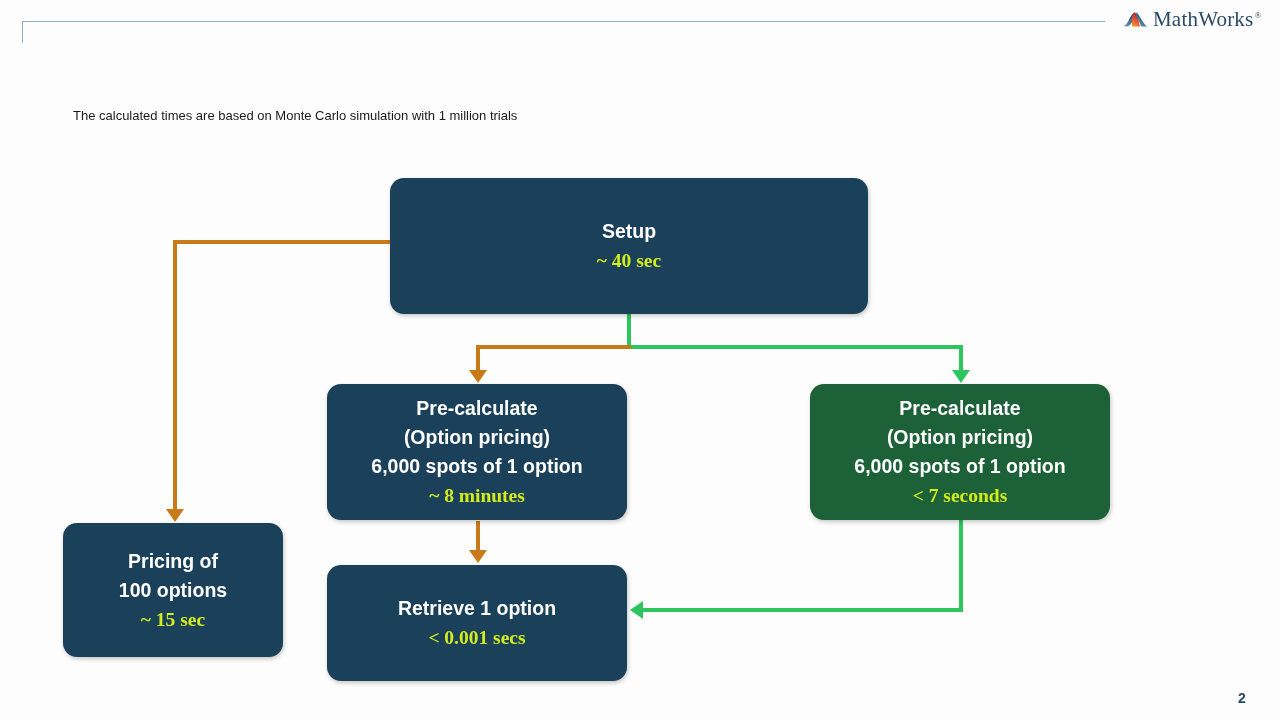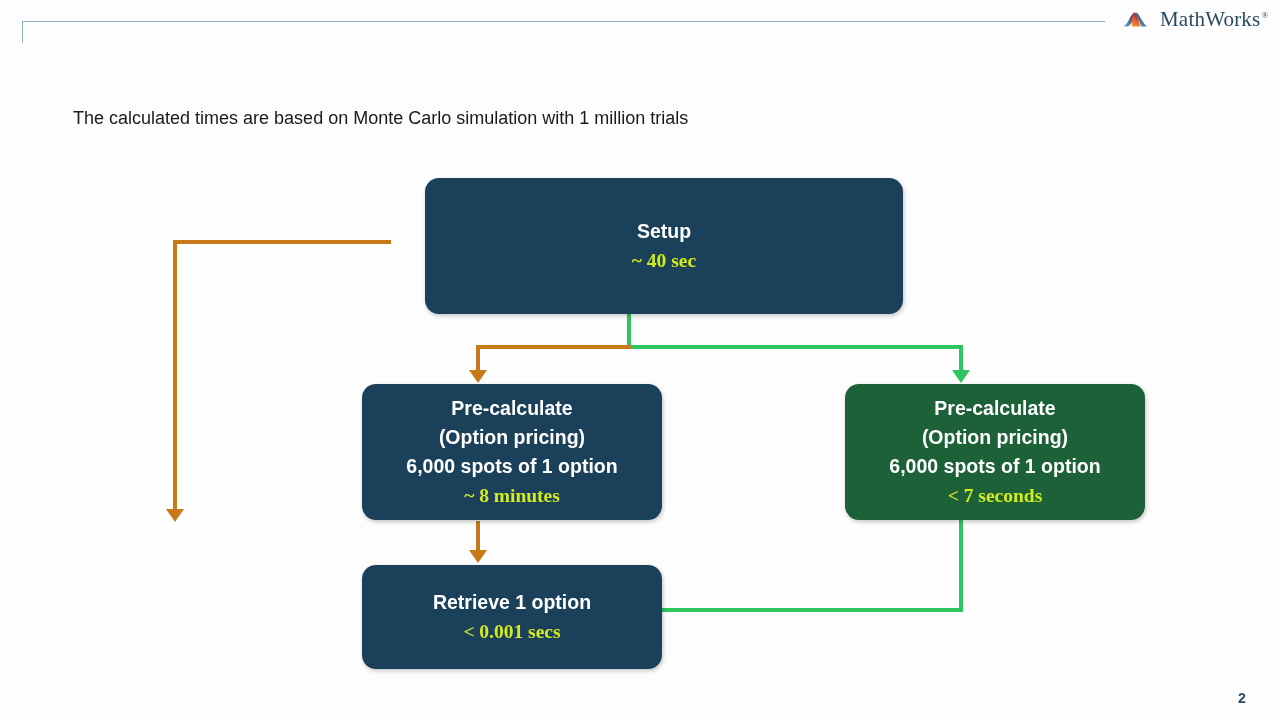--- a/index.html
+++ b/index.html
@@ -38,21 +38,21 @@
     background: #93aec2;
   }
 
   
   #logo {
     position: absolute;
     left: 1122px;
     top: 6px;
     display: flex;
     align-items: center;
-    gap: 12px;
+    gap: 5px;
   }
   #logo-mark {
     width: 26px;
     height: 26px;
     display: block;
   }
   #logo-text {
     font-family: "Liberation Serif", serif;
     font-size: 21px;
     letter-spacing: 0.2px;
@@ -75,56 +75,55 @@
     font-size: 33px;
     font-weight: bold;
     color: #2e6b94;
     letter-spacing: -0.2px;
     white-space: nowrap;
   }
   #page-subtitle {
     position: absolute;
     left: 73px;
     top: 108px;
-    font-size: 18px;
+    font-size: 13px;
     color: #1a1a1a;
     white-space: nowrap;
   }
 
   
   .node {
     position: absolute;
     border-radius: 14px;
     box-sizing: border-box;
     display: flex;
     flex-direction: column;
     align-items: center;
     justify-content: center;
     text-align: center;
     color: #ffffff;
     font-weight: bold;
     font-size: 19.5px;
     line-height: 29px;
     box-shadow: 1px 2px 4px rgba(0,0,0,0.22);
     padding: 0 8px;
-    margin-left: 35px;
   }
   .node.navy  { background: #1b4059; }
   .node.green { background: #1d6138; }
   .node .metric {
     color: #d2ec1e;
     font-weight: bold;
     font-family: Liberation Serif, serif;
   }
 
   #node-setup        { left: 390px; top: 178px;  width: 478px; height: 136px; }
   #node-pricing100   { left: 63px;  top: 523px;  width: 220px; height: 134px; }
   #node-precalc-cpu  { left: 327px; top: 384px;  width: 300px; height: 136px; }
   #node-precalc-gpu  { left: 810px; top: 384px;  width: 300px; height: 136px; }
-  #node-retrieve     { left: 327px; top: 565px;  width: 300px; height: 104px;  }
+  #node-retrieve     { left: 327px; top: 565px;  width: 300px; height: 116px;  }
 
   
   .seg {
     position: absolute;
   }
   .seg.orange { background: #c97a18; }
   .seg.green  { background: #2ec45f; }
 
   .arrowhead {
     position: absolute;
@@ -230,20 +229,25 @@
 
   <div class="seg green" id="conn-g2-v"></div>
   <div class="seg green" id="conn-g2-h"></div>
   <div class="arrowhead left green" id="conn-g2-ah"></div>
 
   <div class="node navy" id="node-setup">
     <span>Setup</span>
     <span class="metric">~ 40 sec</span>
   </div>
 
+  <div class="node navy" id="node-pricing100">
+    <span>Pricing of</span>
+    <span>100 options</span>
+    <span class="metric">~ 15 sec</span>
+  </div>
 
   <div class="node navy" id="node-precalc-cpu">
     <span>Pre-calculate</span>
     <span>(Option pricing)</span>
     <span>6,000 spots of 1 option</span>
     <span class="metric">~ 8 minutes</span>
   </div>
 
   <div class="node green" id="node-precalc-gpu">
     <span>Pre-calculate</span>

